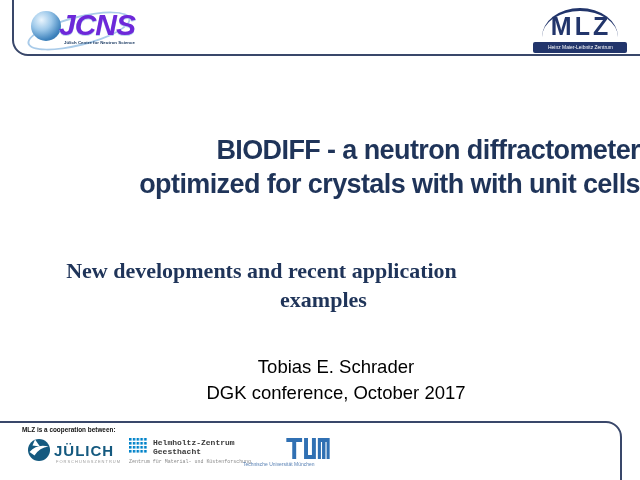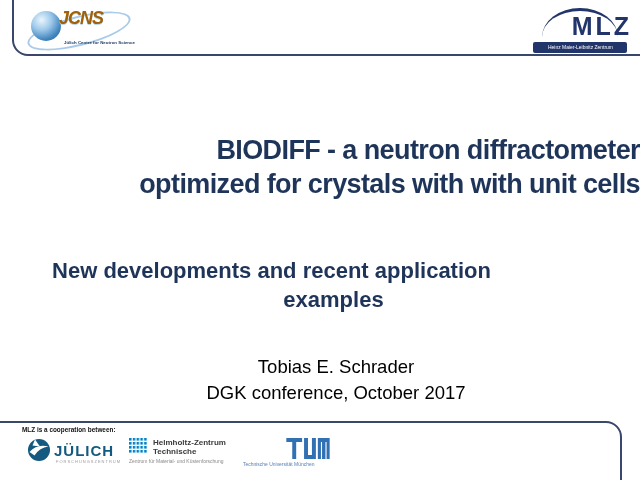--- a/index.html
+++ b/index.html
@@ -9,58 +9,58 @@
   
   .header-box{position:absolute;left:12px;top:-22px;width:680px;height:78px;
               box-sizing:border-box;border:2px solid #39476a;border-radius:16px;background:#fff;}
 
   
   .jcns{position:absolute;left:26px;top:7px;width:130px;height:42px;}
   .jcns-orbit{position:absolute;left:0px;top:9px;width:102px;height:26px;
               border:2px solid #a9cbe9;border-radius:50%;transform:rotate(-14deg);}
   .jcns-sphere{position:absolute;left:5px;top:4px;width:30px;height:30px;border-radius:50%;
                background:radial-gradient(circle at 35% 30%, #eaf5fd 0%, #9ec9ea 35%, #3f83bd 70%, #1d5d97 100%);}
-  .jcns-word{position:absolute;left:33px;top:1px;font-size:18px;font-weight:bold;font-style:italic;
-             color:#a16207;letter-spacing:-1px;text-shadow:0 1px 0 #bcd8ee;white-space:nowrap;}
+  .jcns-word{position:absolute;left:33px;top:1px;font-size:30px;font-weight:bold;font-style:italic;
+             color:#6d28d9;letter-spacing:-1px;text-shadow:0 1px 0 #bcd8ee;white-space:nowrap;}
   .jcns-cap{position:absolute;left:38px;top:33px;font-size:8px;font-weight:bold;color:#15355e;
             transform:scale(0.55);transform-origin:left top;white-space:nowrap;}
 
   
   .mlz{position:absolute;left:530px;top:5px;width:102px;height:48px;}
   .mlz-arc{position:absolute;left:12px;top:3px;width:76px;height:26px;
            border-top:3px solid #22356b;border-radius:50% 50% 0 0 / 100% 100% 0 0;}
-  .mlz-word{position:absolute;left:0;top:7px;width:100%;text-align:right;font-size:25px;
+  .mlz-word{position:absolute;left:0;top:7px;width:100%;text-align:center;font-size:25px;
             font-weight:bold;color:#22356b;letter-spacing:3px;}
   .mlz-bar{position:absolute;left:3px;top:37px;width:94px;height:11px;background:#22356b;
            border-radius:2px;display:flex;align-items:center;justify-content:center;}
   .mlz-bar span{font-size:8px;color:#ffffff;transform:scale(0.62);white-space:nowrap;}
 
   
   .title{position:absolute;left:0;top:133px;width:640px;text-align:center;color:#1f3459;
          font-weight:bold;font-size:27px;line-height:34px;letter-spacing:-0.6px;}
   .title div{white-space:nowrap;text-align:right;}
-  .subtitle{position:absolute;left:14px;top:256px;width:515px;text-align:center;color:#1f3459;
-            font-weight:bold;font-size:22px;line-height:29px;}
+  .subtitle{position:absolute;left:4px;top:256px;width:515px;text-align:center;color:#1f3459;
+            font-weight:bold;font-size:22px;line-height:29px;font-family:Liberation Serif, serif;}
   .subtitle .l2{transform:translateX(62px);}
   .byline{position:absolute;left:0;top:354px;width:640px;text-align:center;color:#000000;
           font-size:18.5px;line-height:26px;padding-left:16px;}
 
   
   .footer-box{position:absolute;left:-22px;top:421px;width:644px;height:82px;
               box-sizing:border-box;border:2px solid #39476a;border-radius:16px;background:#fff;}
   .coop-note{position:absolute;left:22px;top:426px;font-size:8px;font-weight:bold;color:#111;
              transform:scale(0.8);transform-origin:left top;white-space:nowrap;}
 
   .juelich{position:absolute;left:27px;top:438px;width:100px;height:32px;}
   .juelich-name{position:absolute;left:27px;top:4px;font-size:15px;font-weight:bold;color:#14597f;
                 letter-spacing:1px;white-space:nowrap;}
   .juelich-sub{position:absolute;left:29px;top:21px;font-size:8px;color:#9a9a9a;letter-spacing:2px;
                transform:scale(0.5);transform-origin:left top;white-space:nowrap;}
 
-  .hzg{position:absolute;left:129px;top:438px;width:110px;height:34px;}
+  .hzg{position:absolute;left:129px;top:438px;width:110px;height:34px;font-family:Liberation Mono, monospace;}
   .hzg-text{position:absolute;left:24px;top:0px;font-size:8px;font-weight:bold;color:#3a3a3a;
             line-height:9px;white-space:nowrap;}
   .hzg-sub{position:absolute;left:0px;top:21px;font-size:8px;color:#8a8a8a;
            transform:scale(0.62);transform-origin:left top;white-space:nowrap;}
 
   .tum{position:absolute;left:243px;top:437px;width:95px;height:34px;}
   .tum-glyph{position:absolute;right:8px;top:1px;}
   .tum-cap{position:absolute;left:0px;top:25px;font-size:8px;color:#5b83b5;
            transform:scale(0.62);transform-origin:left top;white-space:nowrap;}
 </style>
@@ -122,21 +122,21 @@
         <defs>
           <pattern id="hzgdots" width="3.8" height="4" patternUnits="userSpaceOnUse">
             <rect width="2.5" height="2.6" fill="#0082c9"></rect>
           </pattern>
         </defs>
         <rect width="19" height="16" fill="url(#hzgdots)"></rect>
       </svg>
     </span>
     <div class="hzg-text">
       <div>Helmholtz-Zentrum</div>
-      <div>Technische</div>
+      <div>Geesthacht</div>
     </div>
     <div class="hzg-sub">Zentrum für Material- und Küstenforschung</div>
   </div>
 
   <div class="tum">
     <span class="tum-glyph">
       <svg width="44" height="21" viewBox="0 0 66 32">
         <g fill="#3070b3">
           <path d="M0,0 H24 V6 H15 V32 H9 V6 H0 Z"></path>
           <path d="M27,0 H33 V26 H39 V0 H45 V32 H27 Z"></path>

